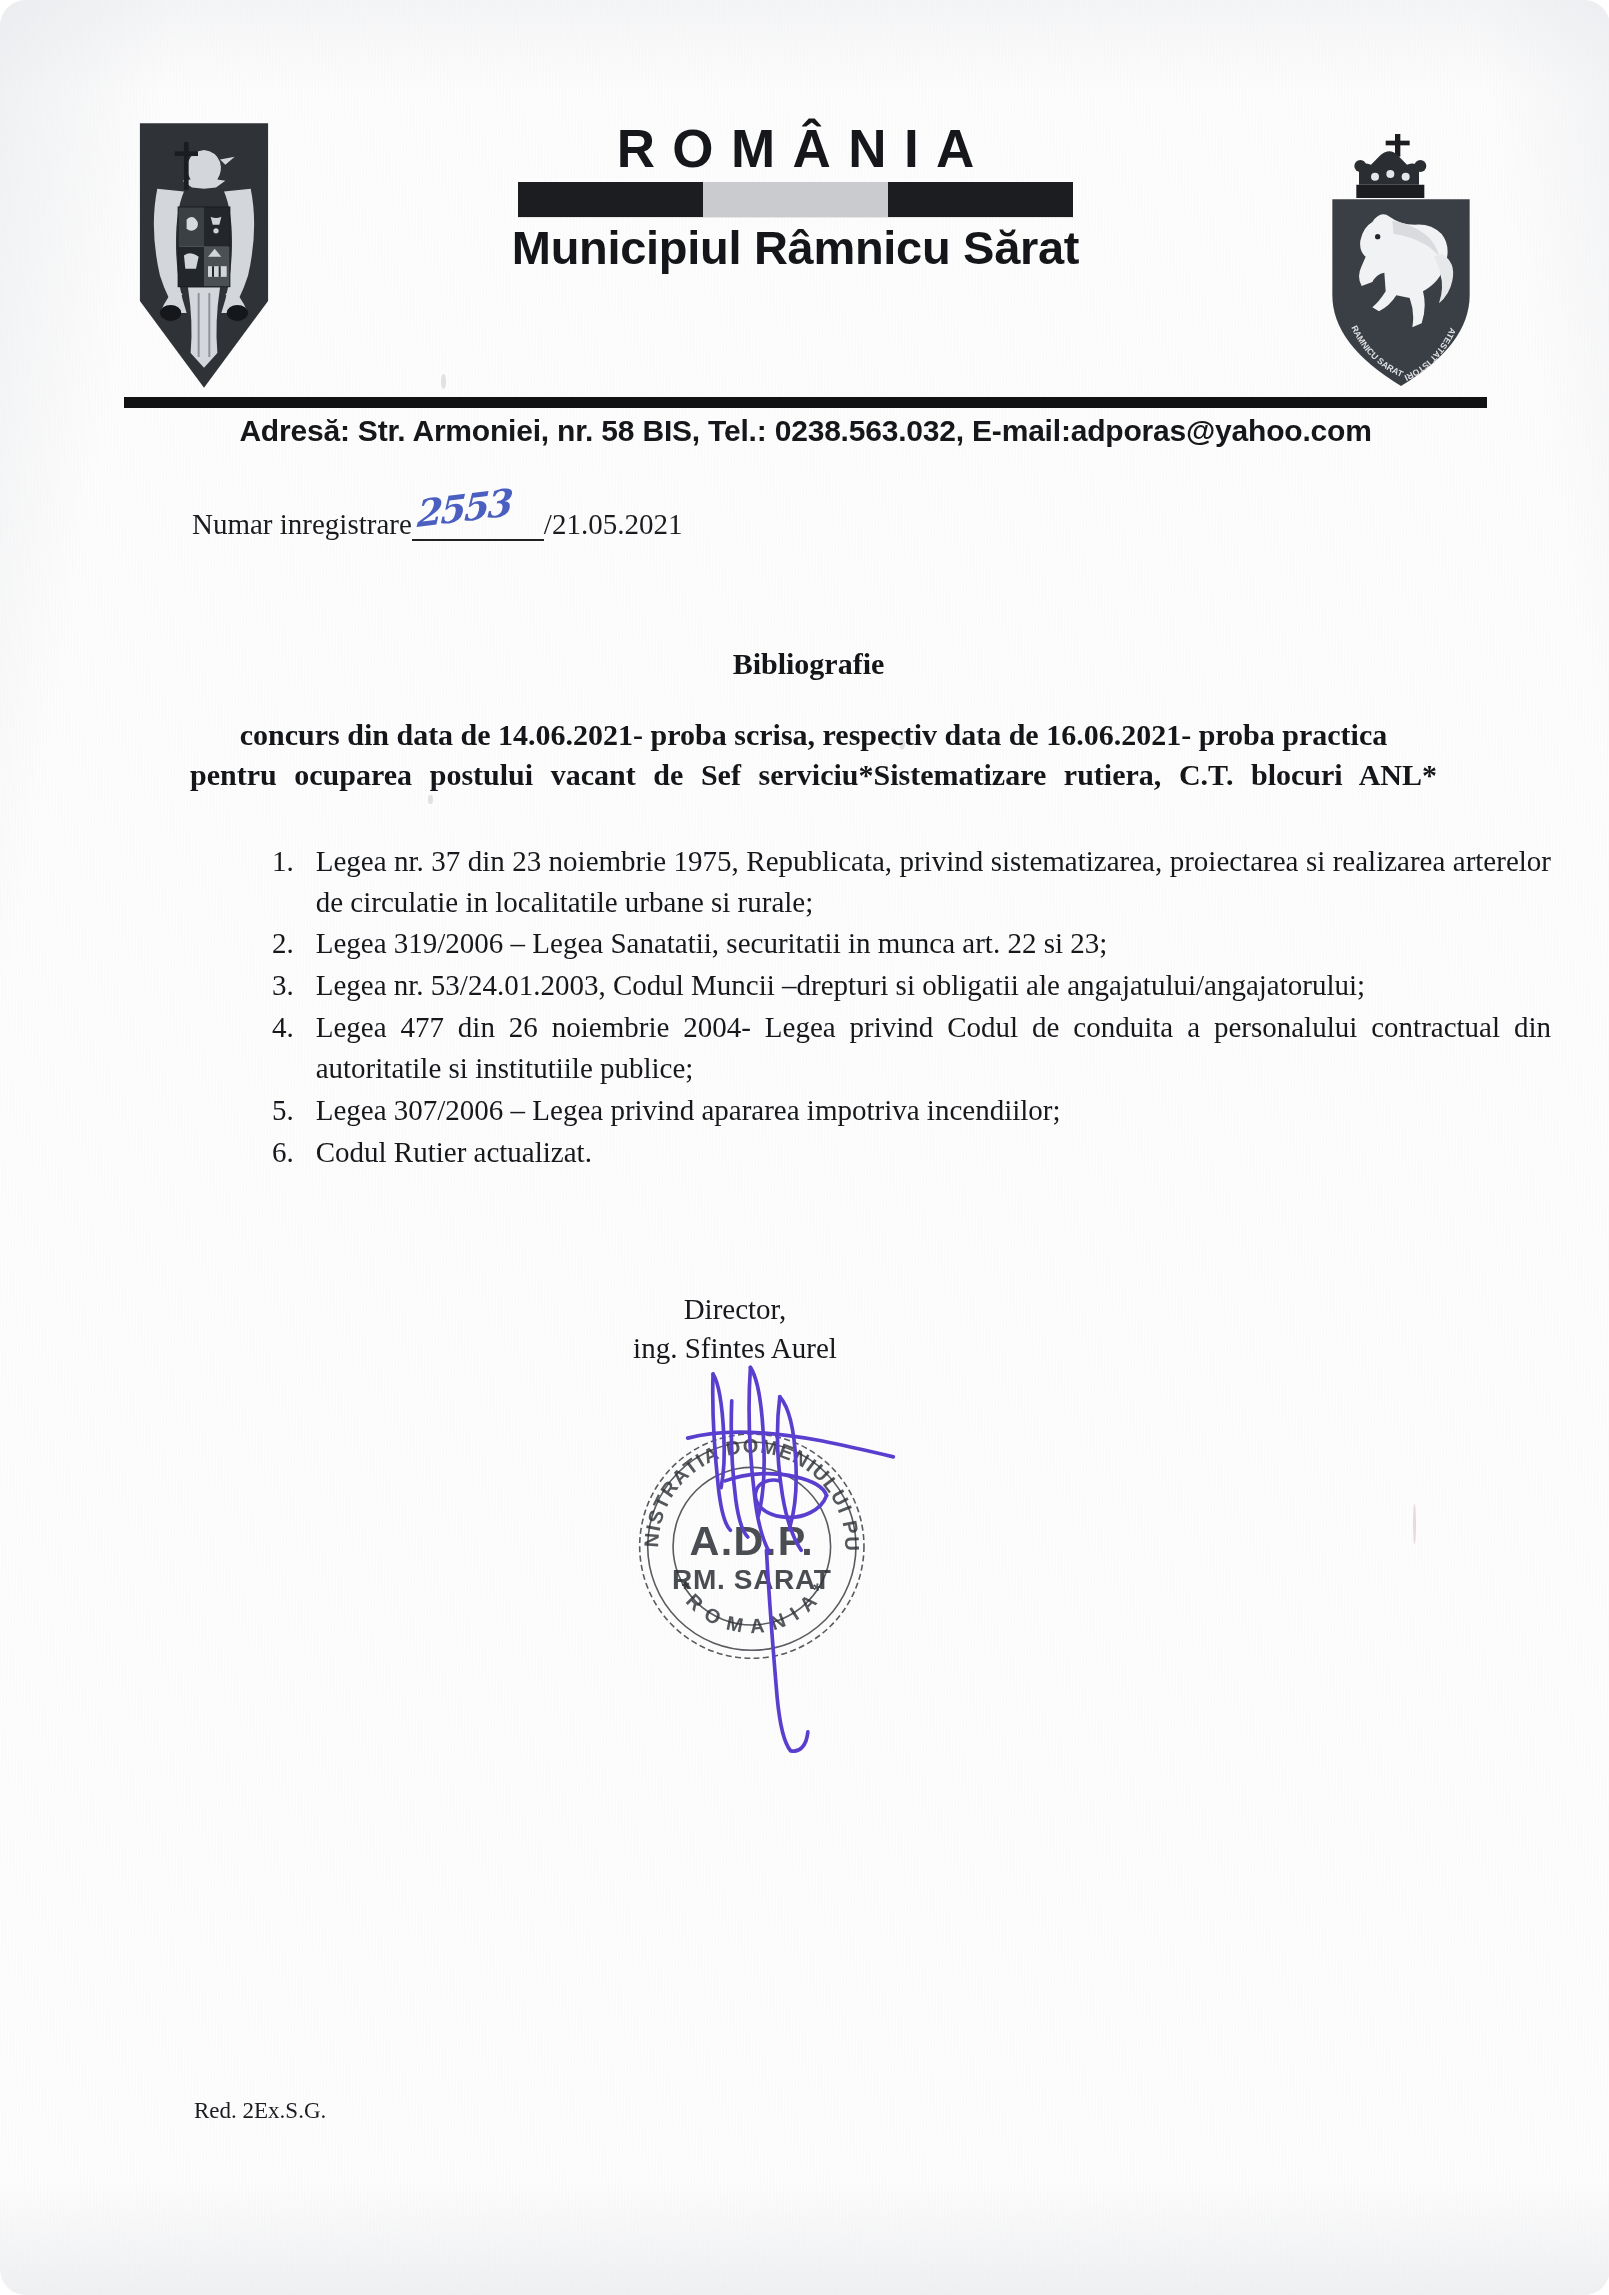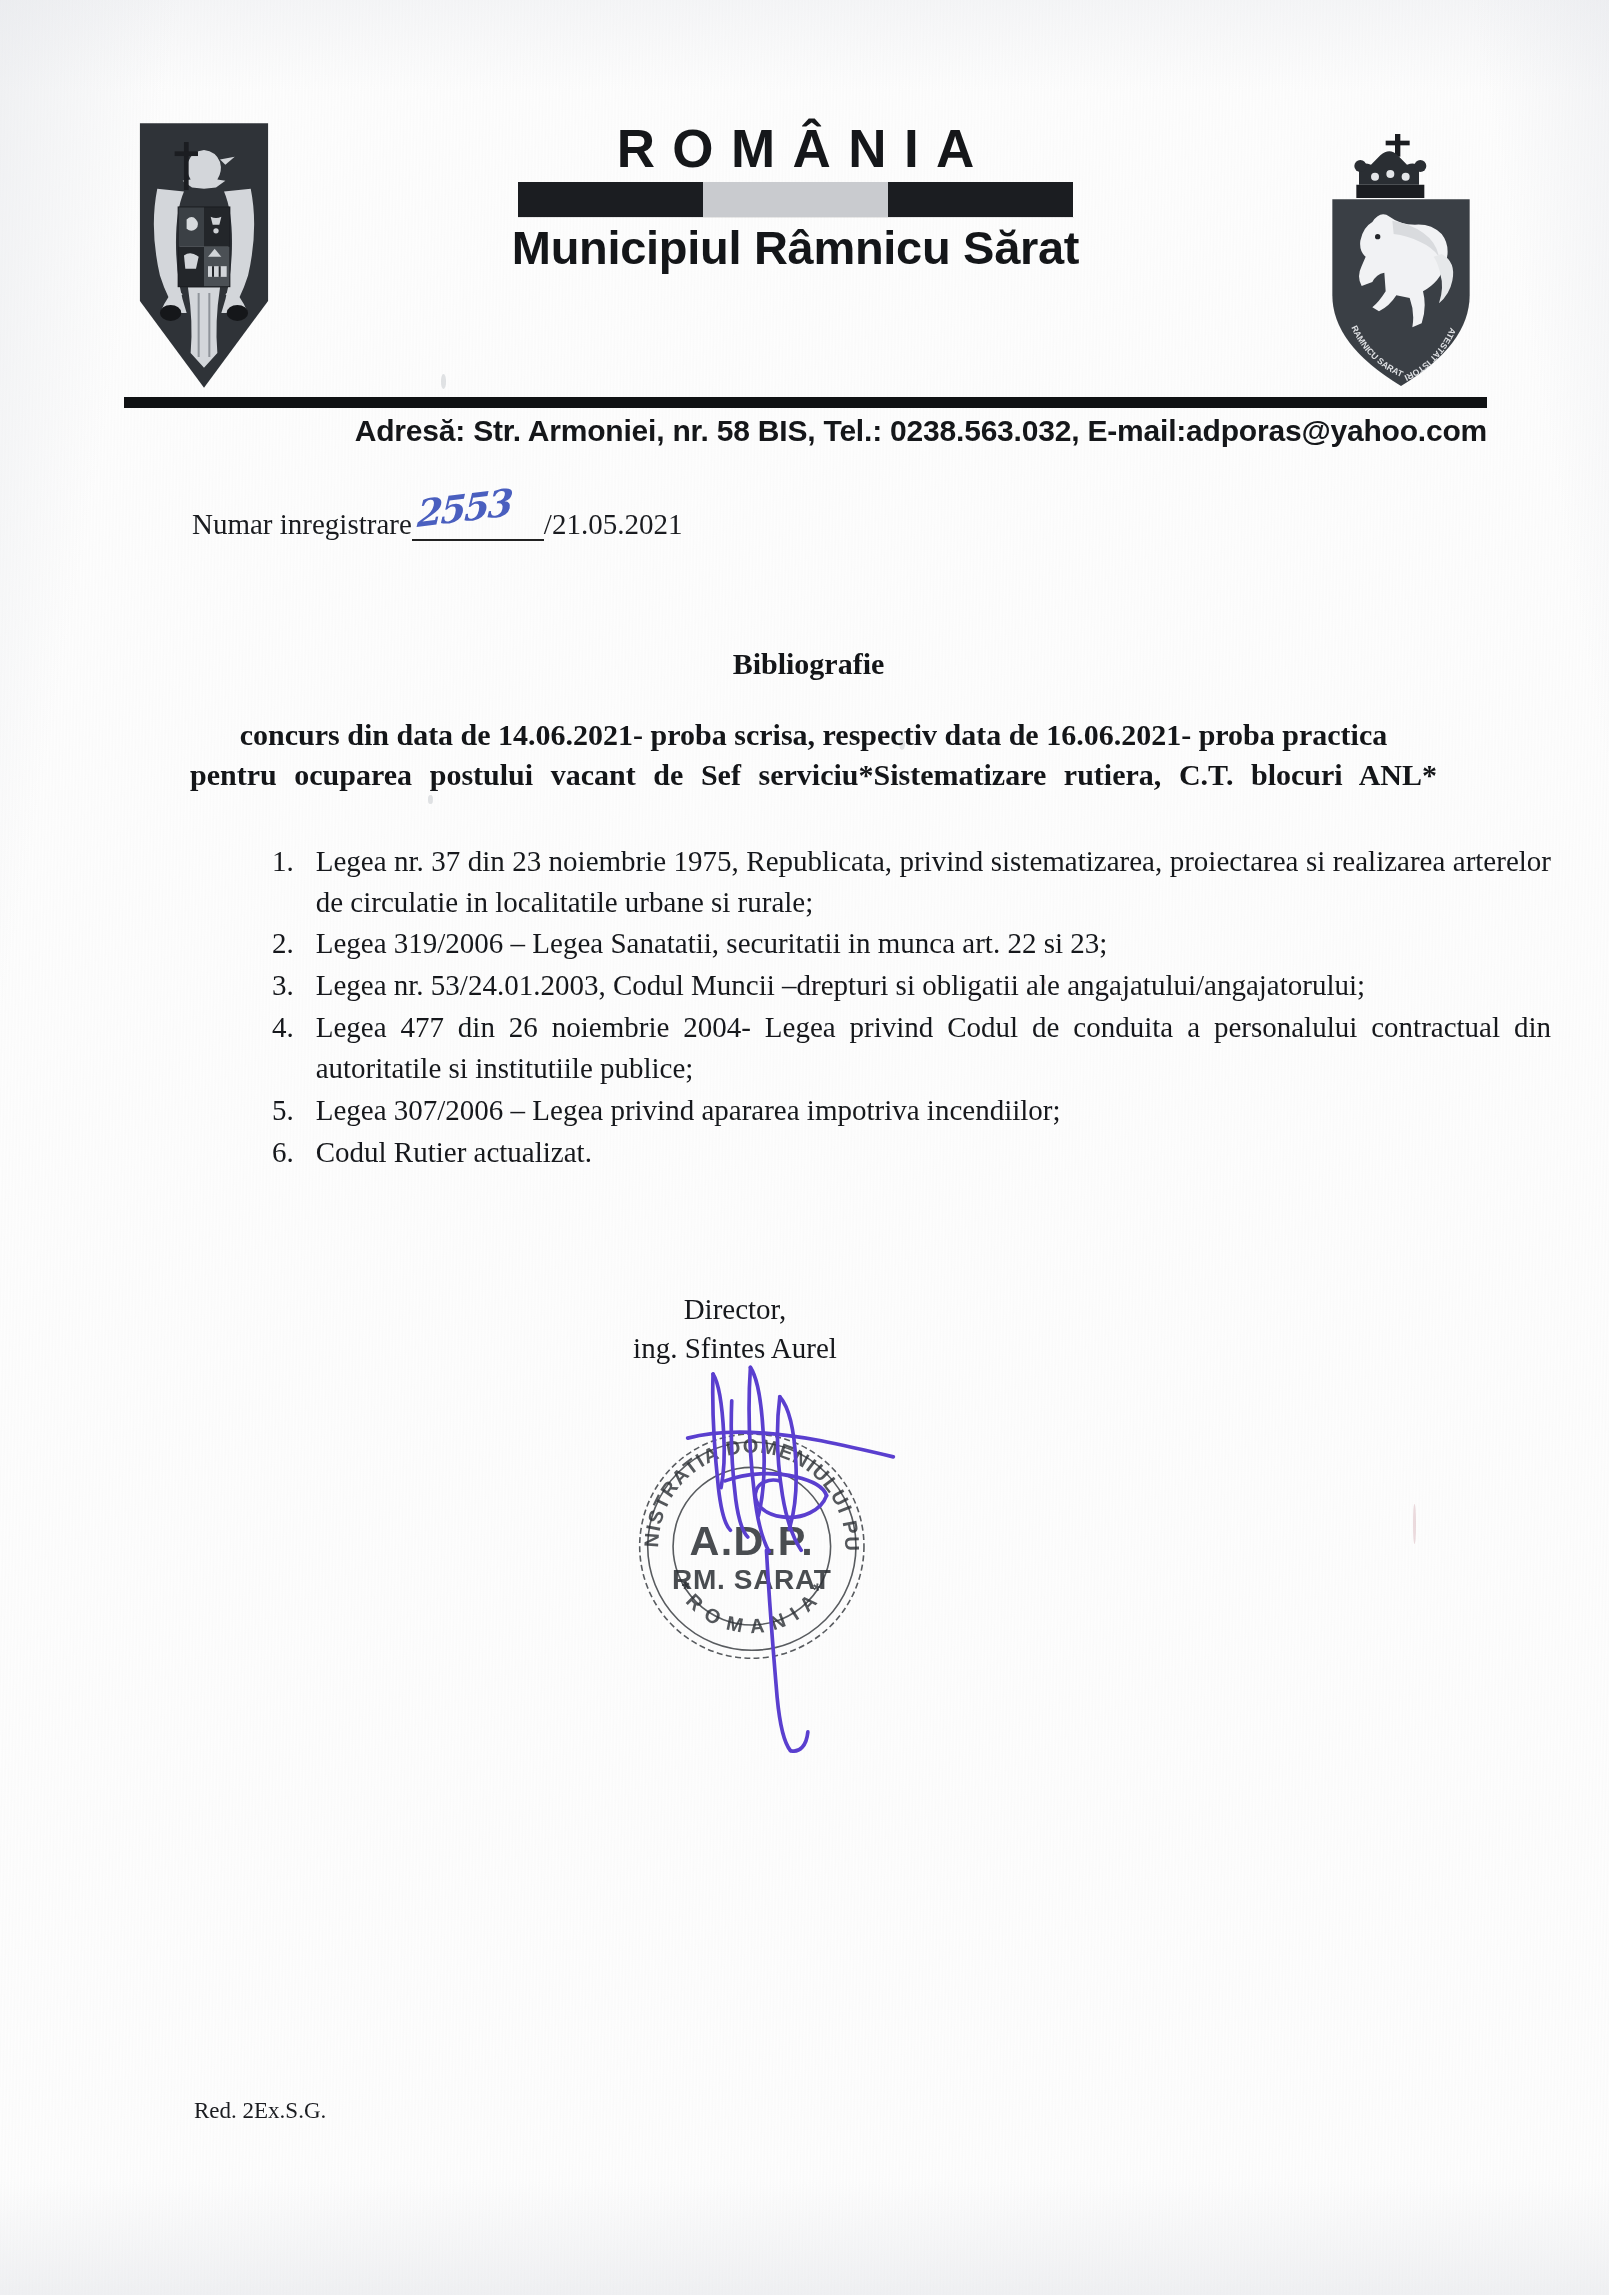--- a/index.html
+++ b/index.html
@@ -10,20 +10,21 @@
   body {
     font-family: "Liberation Serif", serif;
   }
 
   .page {
     position: relative;
     width: 1610px;
     height: 2295px;
     background: #fdfdfd;
     overflow: hidden;
+    border-radius: 26px;
   }
 
   
   .scan-texture {
     position: absolute;
     inset: 0;
     pointer-events: none;
     background:
       linear-gradient(100deg, rgba(228,230,234,0.55) 0%, rgba(255,255,255,0) 9%),
       linear-gradient(260deg, rgba(226,228,233,0.40) 0%, rgba(255,255,255,0) 7%),
@@ -111,21 +112,21 @@
     width: 1363px;
     height: 11.4px;
     background: #101214;
   }
 
   .addressline {
     position: absolute;
     left: 124px;
     top: 414px;
     width: 1363px;
-    text-align: right;
+    text-align: center;
     font-family: "Liberation Sans", sans-serif;
     font-weight: 700;
     font-size: 30px;
     letter-spacing: -0.2px;
     color: #15171a;
     white-space: nowrap;
   }
 
   
   .regline {

